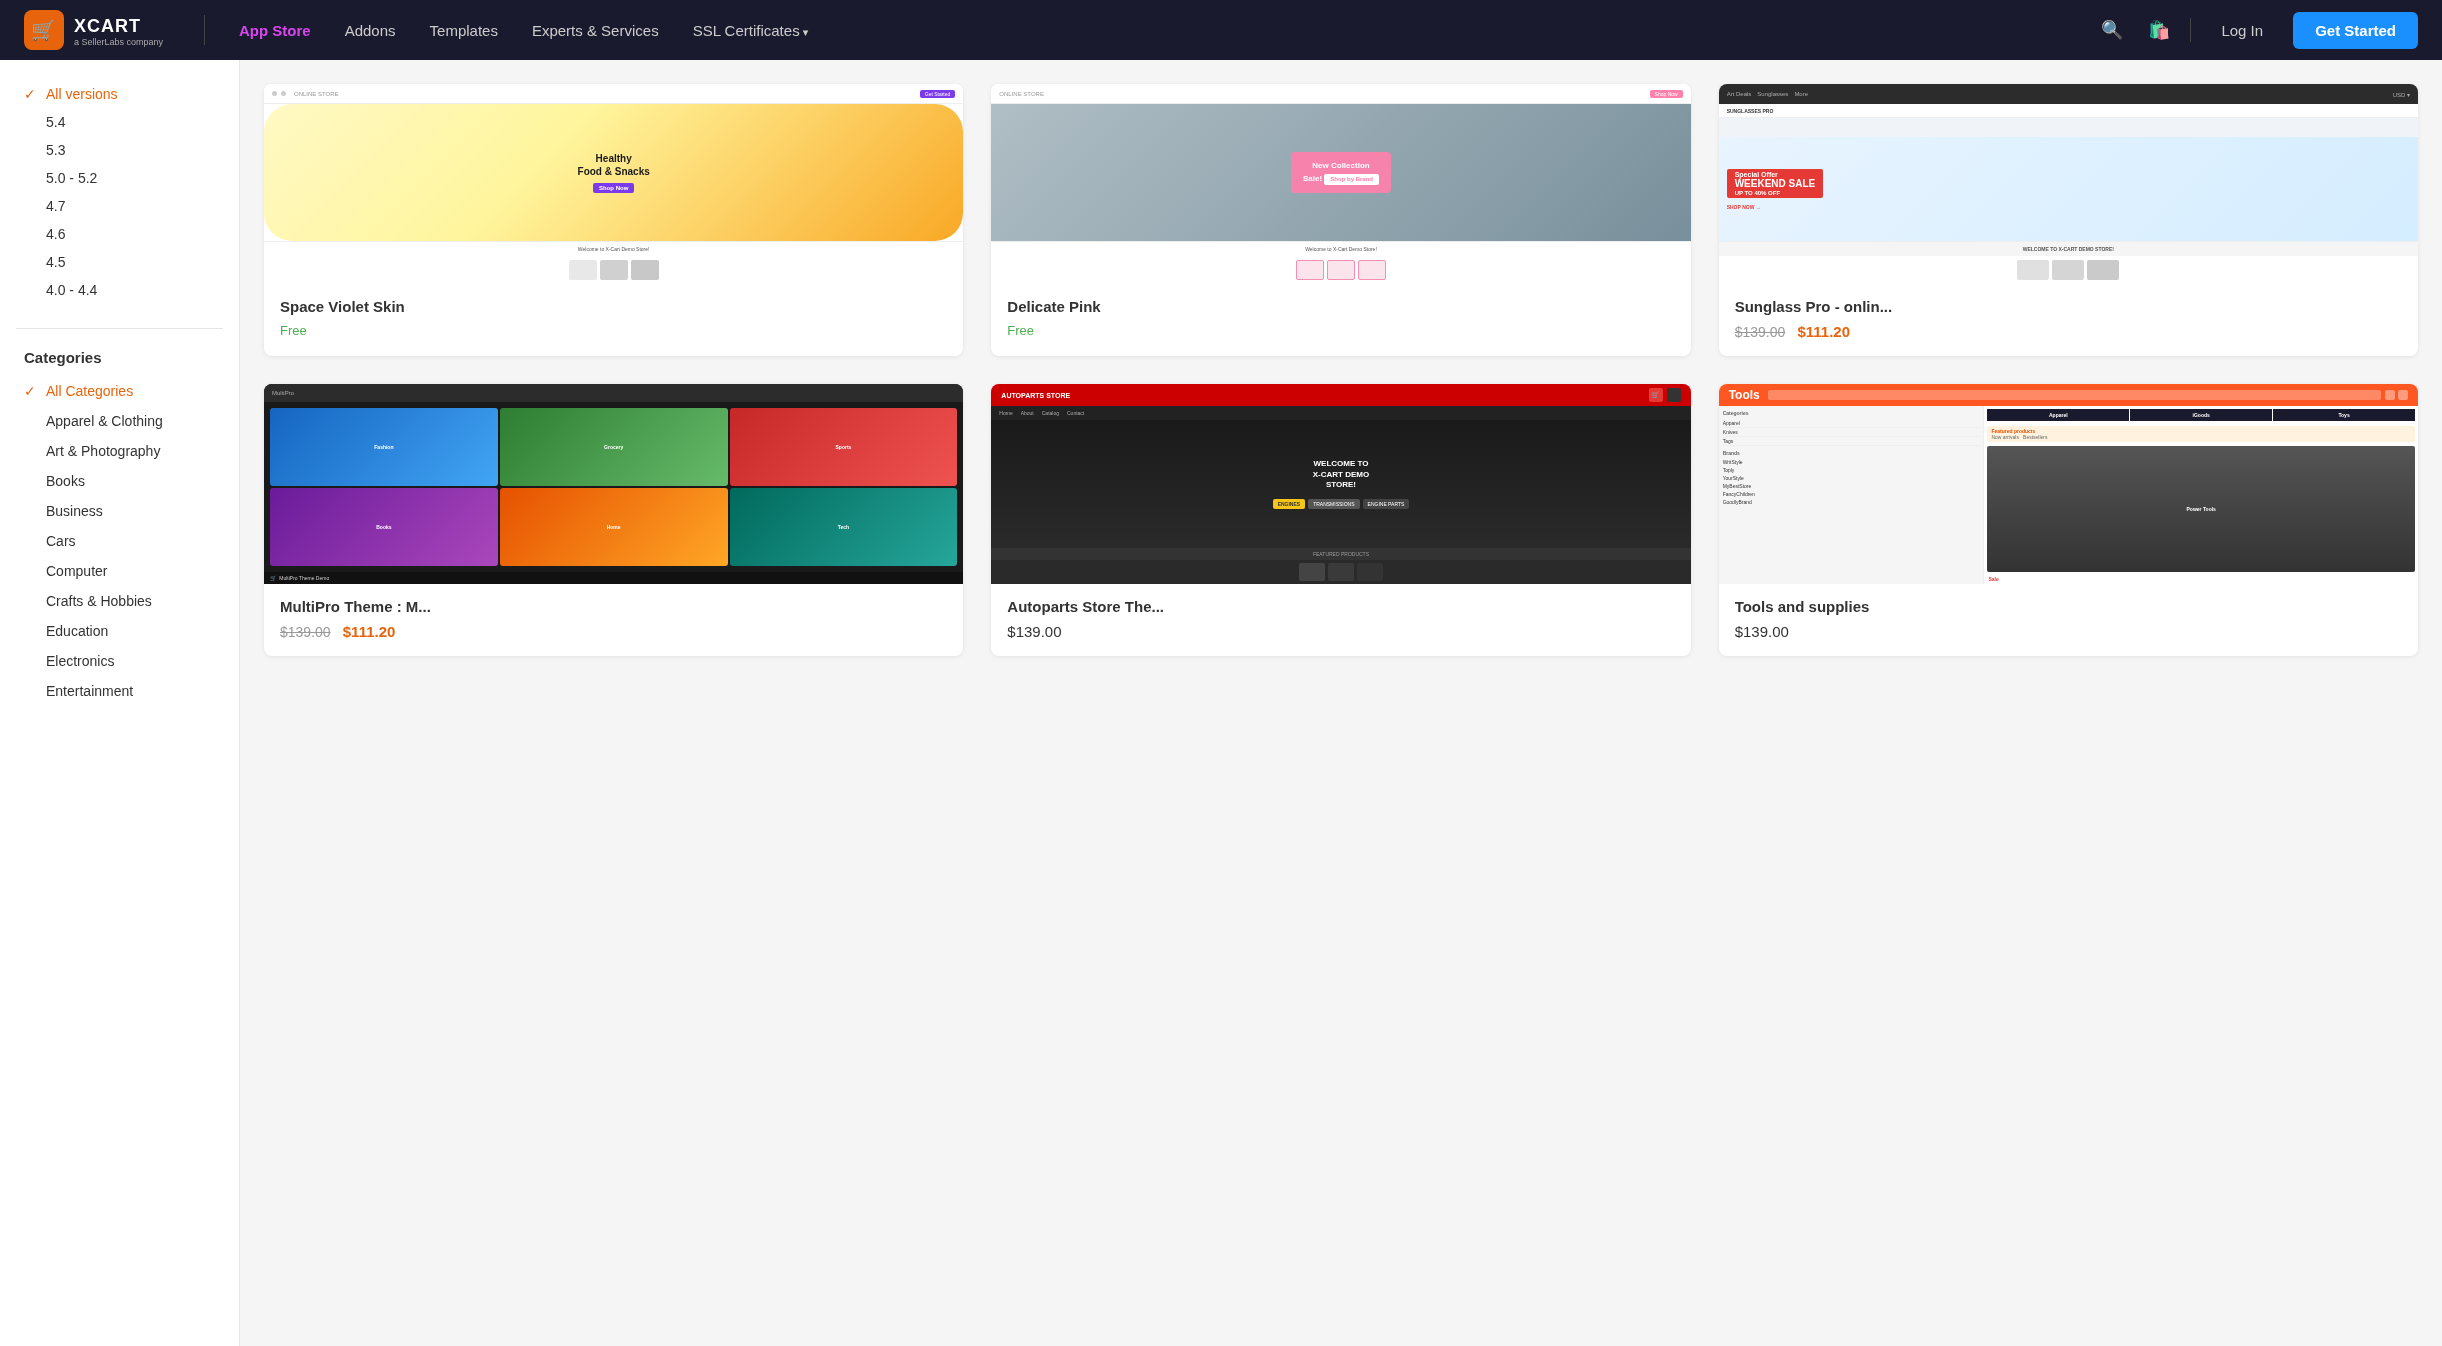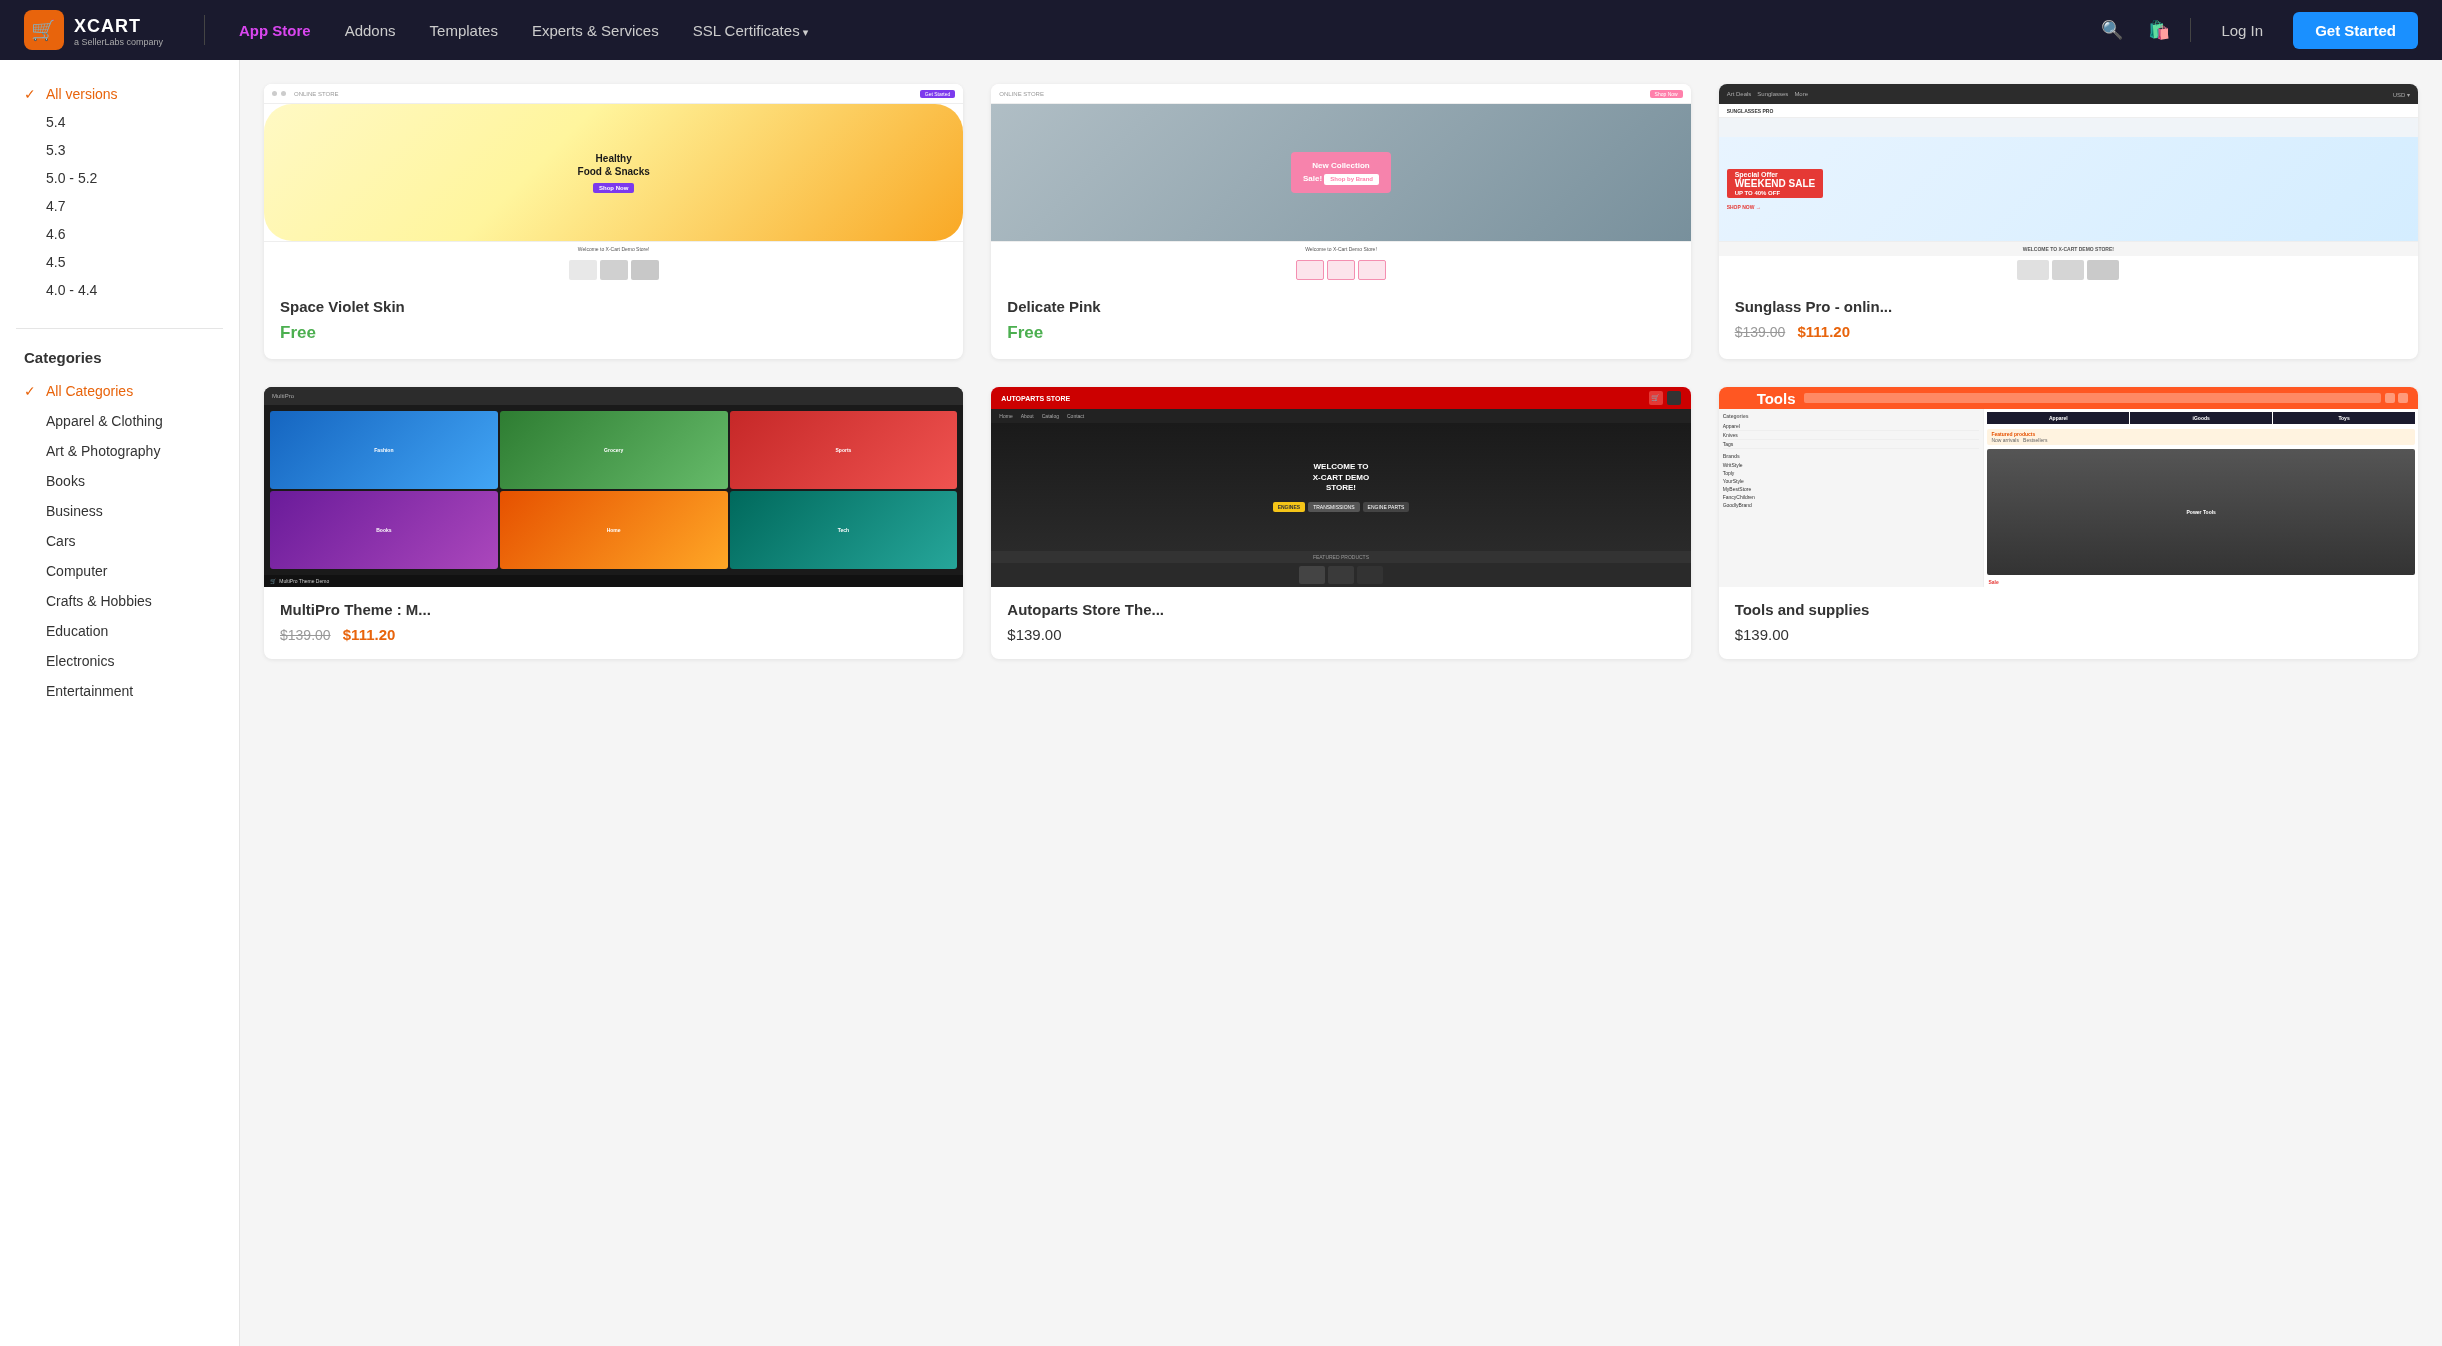--- a/index.html
+++ b/index.html
@@ -193,22 +193,22 @@
       font-weight: 600;
       color: #333;
       margin-bottom: 8px;
     }
     .product-price {
       font-size: 15px;
       color: #333;
     }
     .price-free {
       color: #4caf50;
-      font-weight: 700;
-      font-size: 17px;
+      font-weight: 400;
+      font-size: 13px;
     }
     .price-original {
       color: #999;
       text-decoration: line-through;
       margin-right: 8px;
       font-size: 14px;
     }
     .price-sale {
       color: #e8640c;
       font-weight: 700;
@@ -555,21 +555,21 @@
         <div class="product-info">
           <div class="product-name">Autoparts Store The...</div>
           <div class="product-price">$139.00</div>
         </div>
       </div>
 
       <div class="product-card">
         <div class="product-image">
           <div class="mock-store" style="width:100%;height:100%;display:flex;flex-direction:column;background:white;">
             <div style="background:#ff5722;height:22px;display:flex;align-items:center;padding:0 10px;">
-              <div style="font-size:15px;color:white;font-weight:900;margin-left:28px;">Tools</div>
+              <div style="font-size:12px;color:white;font-weight:900;">Tools</div>
               <div style="margin-left:8px;background:rgba(255,255,255,0.3);flex:1;height:10px;border-radius:2px;"></div>
               <div style="margin-left:4px;display:flex;gap:3px;">
                 <div style="width:10px;height:10px;background:rgba(255,255,255,0.4);border-radius:2px;"></div>
                 <div style="width:10px;height:10px;background:rgba(255,255,255,0.4);border-radius:2px;"></div>
               </div>
             </div>
             <div style="display:flex;flex:1;overflow:hidden;">
               <div style="width:38%;background:#f5f5f5;padding:4px;border-right:1px solid #eee;">
                 <div style="font-size:5px;color:#666;font-weight:bold;margin-bottom:3px;">Categories</div>
                 <div style="font-size:5px;color:#333;padding:1px 0;border-bottom:1px solid #eee;">Apparel</div>

